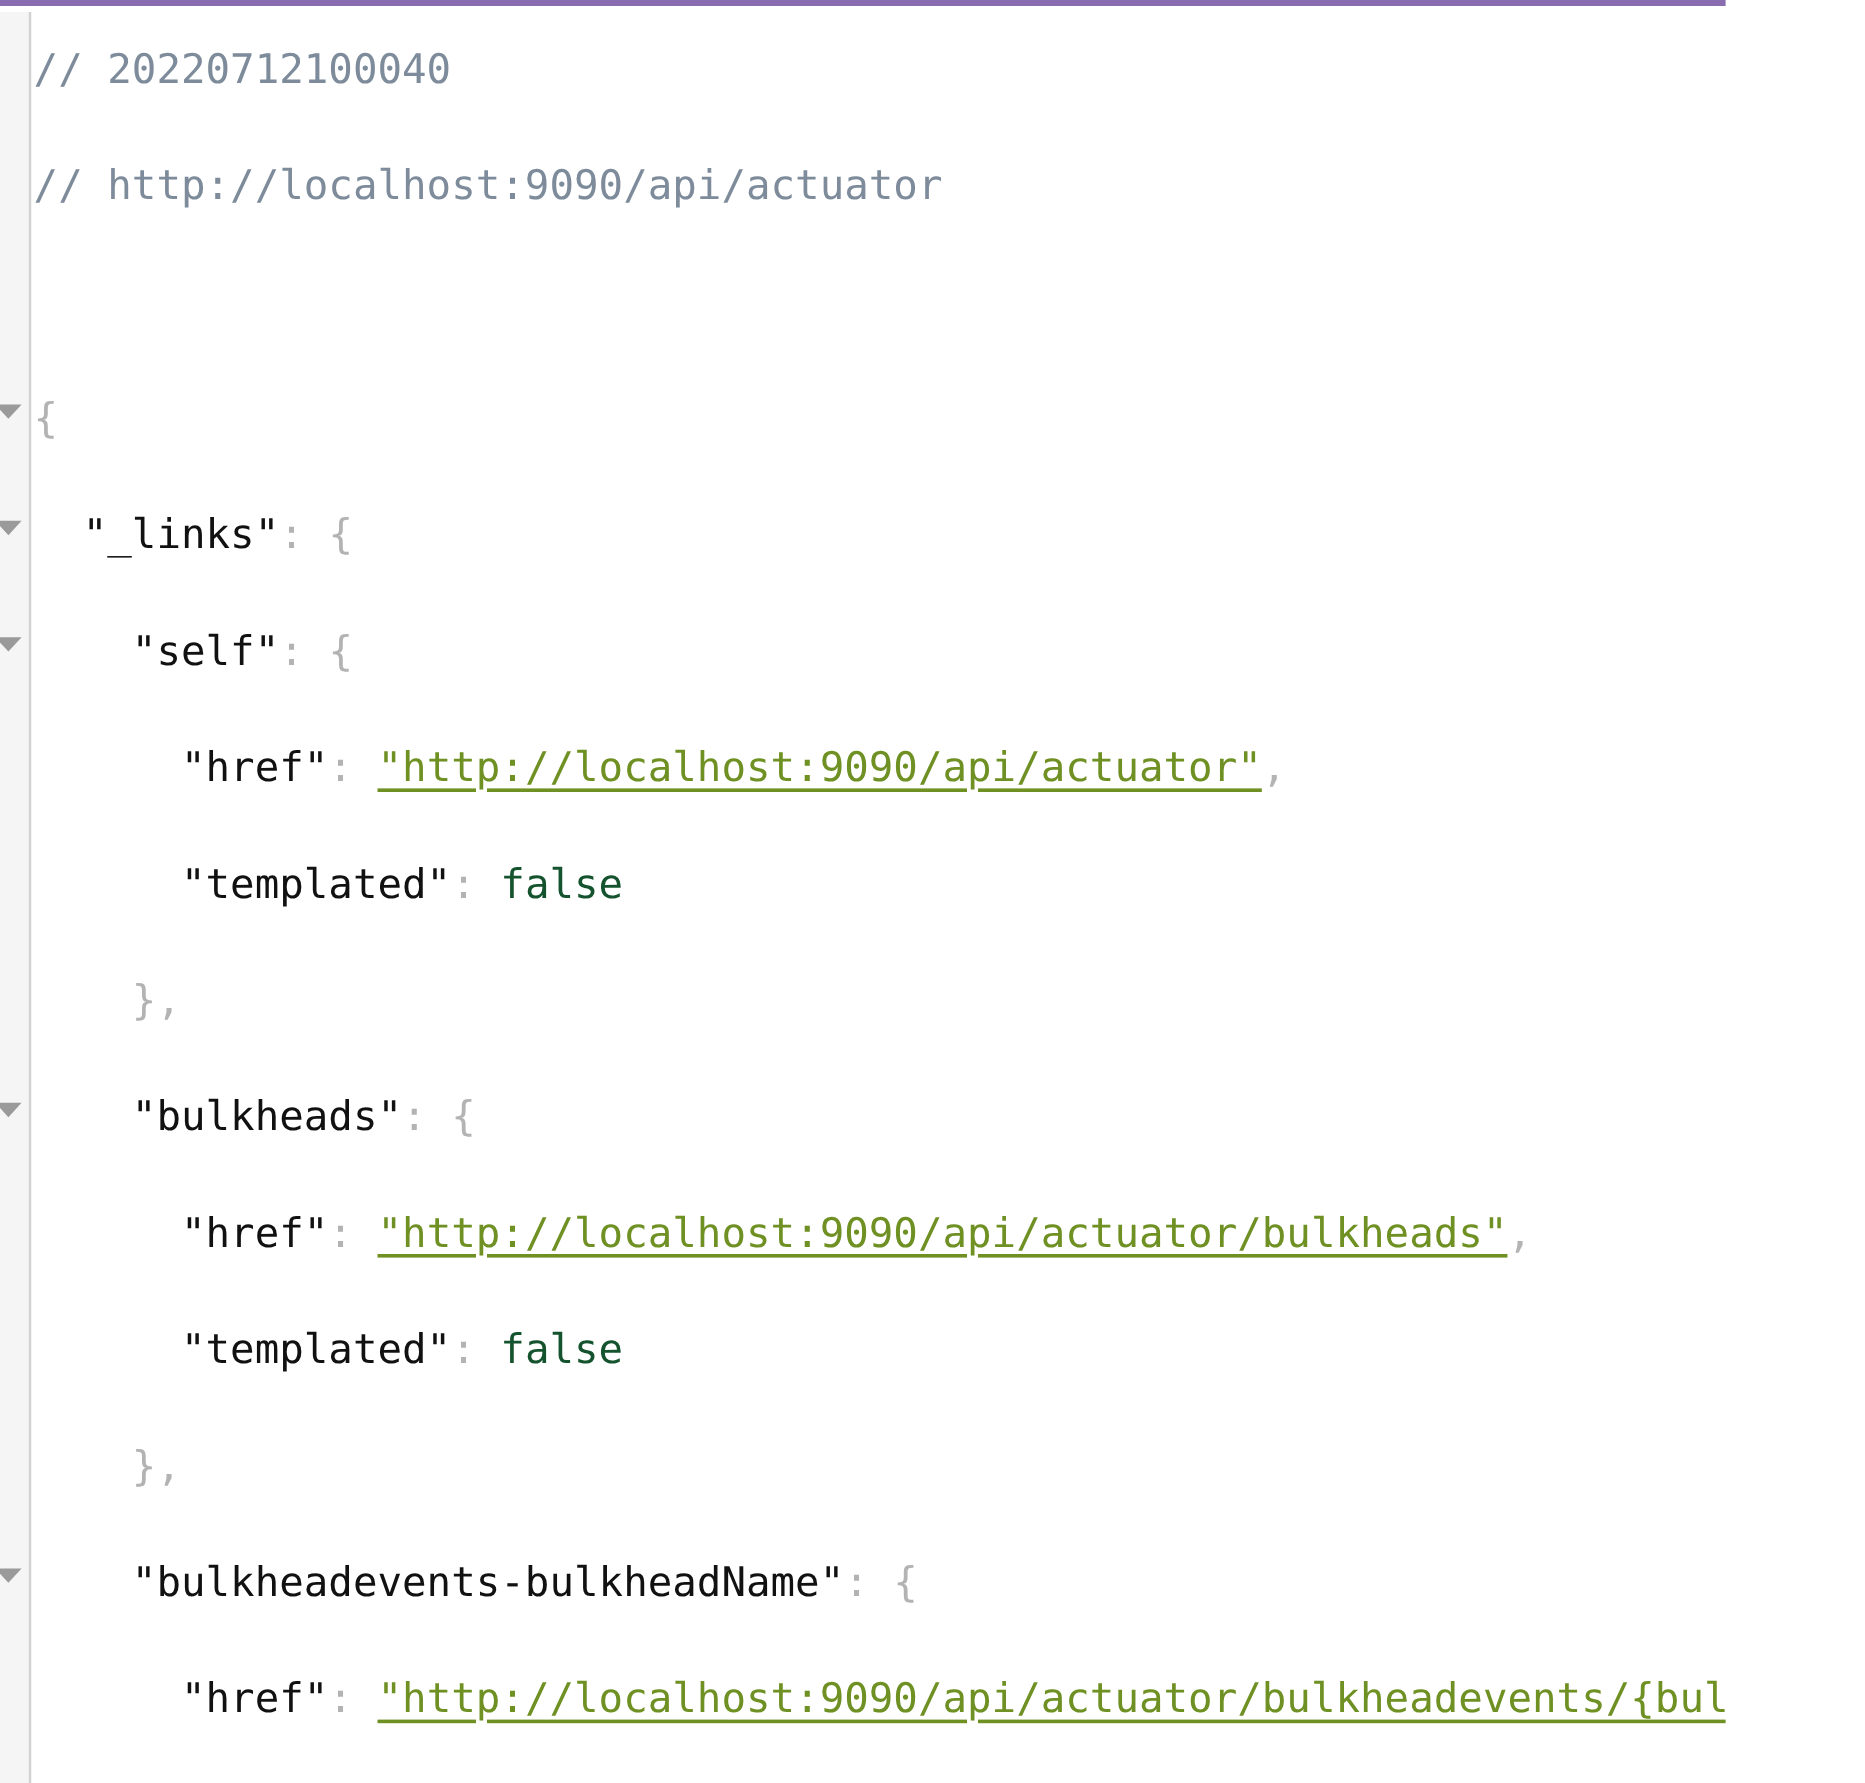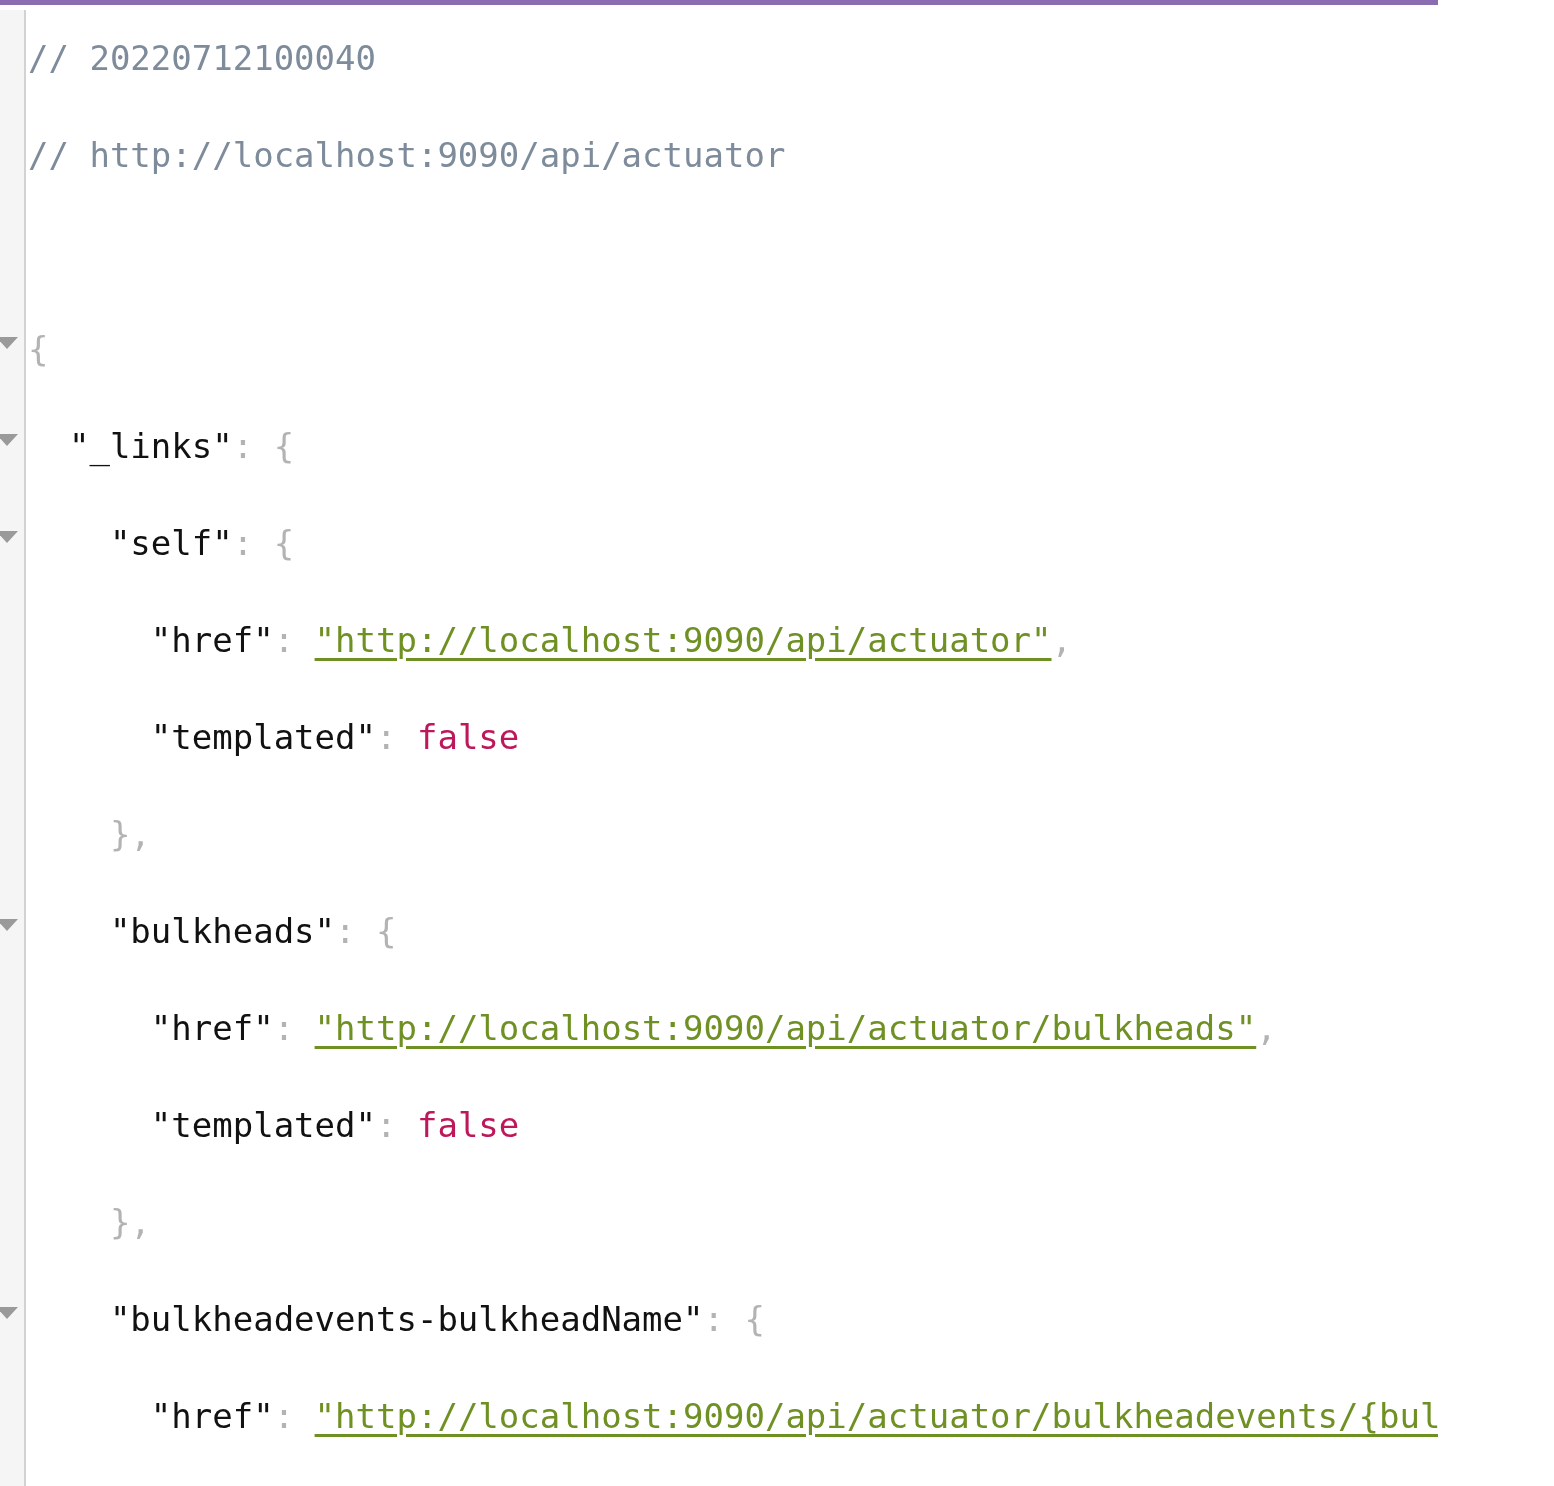--- a/index.html
+++ b/index.html
@@ -71,21 +71,21 @@
     height: 97px;
     white-space: pre;
     display: block;
   }
 
   
   .cmt   { color: #7d8b9b; }
   .key   { color: #111111; }
   .punc  { color: #b3b3b3; }
   .brace { color: #b3b3b3; }
-  .bool  { color: #be185d; }
+  .bool  { color: #14532d; }
   .url   { color: #6f9023; text-decoration: underline; text-decoration-thickness: 3px; text-underline-offset: 6px; cursor: pointer; }
 </style>
 </head>
 <body>
 
 <div id="viewer">
 
   <div id="gutter">
       <div class="fold-marker" style="top: 327px;">
         <span class="tri"></span>

